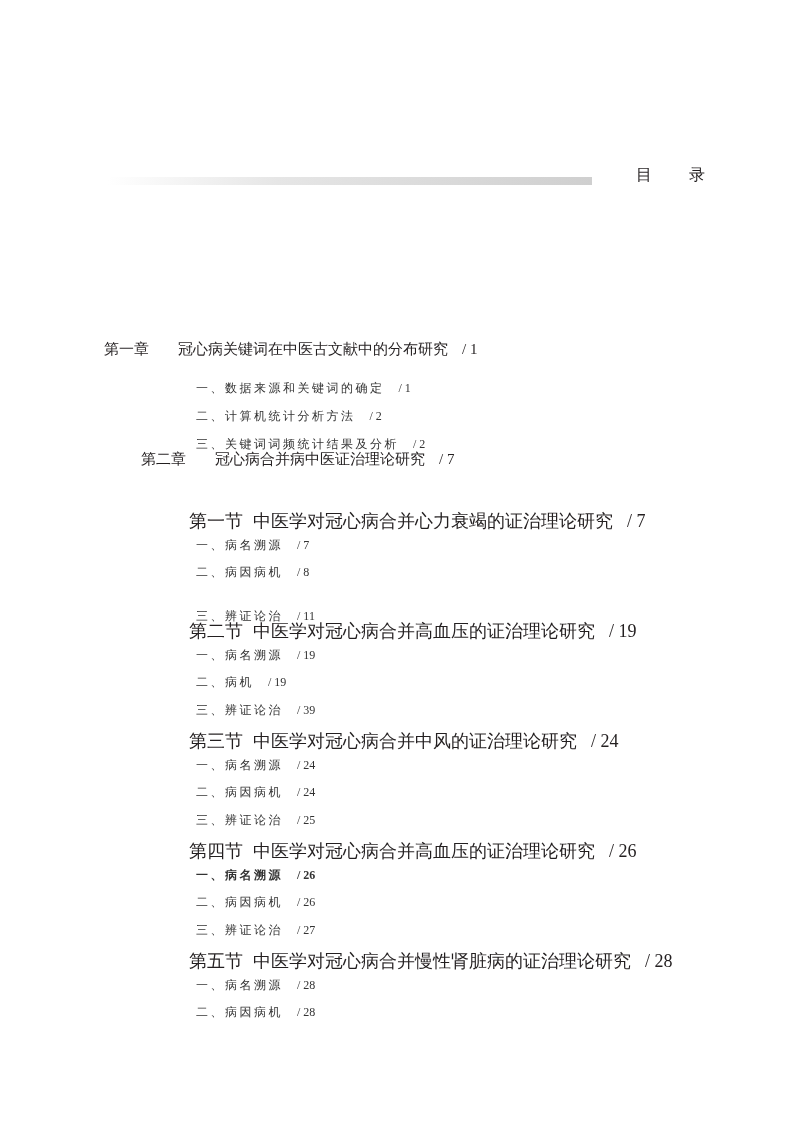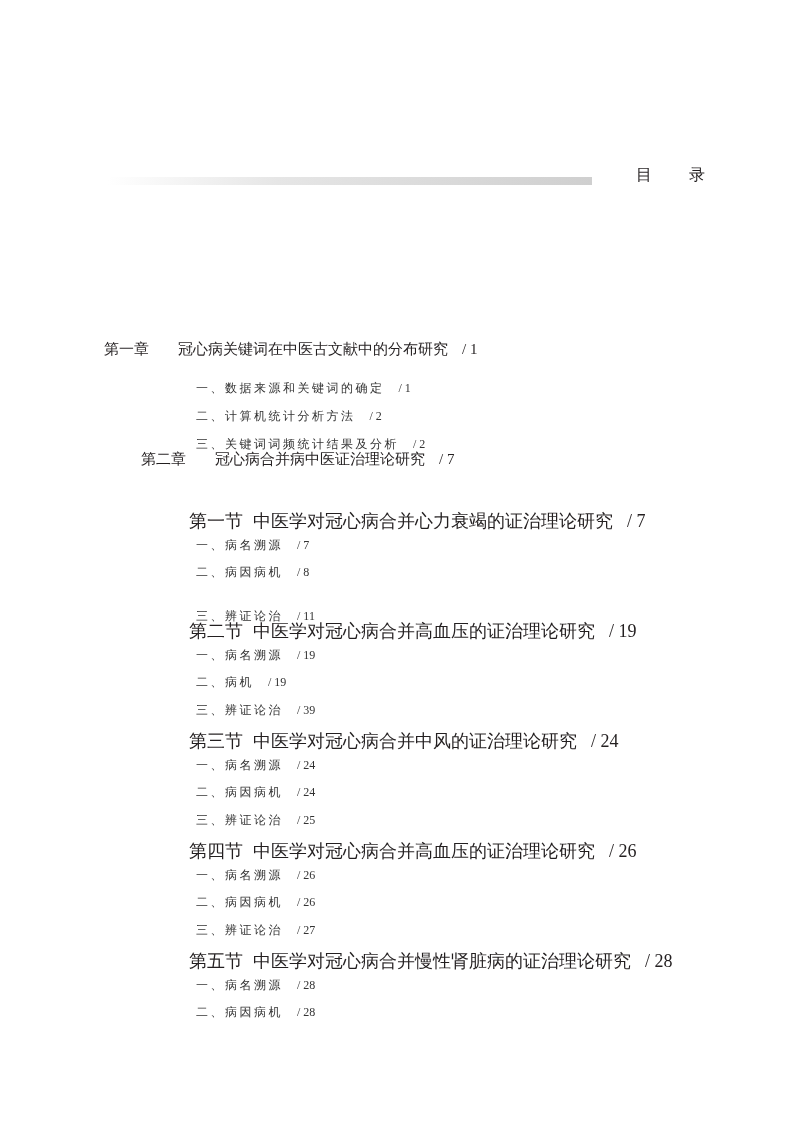--- a/index.html
+++ b/index.html
@@ -33,19 +33,19 @@
     <div class="row item" style="top: 592px; margin-top: 16px;"><span>三、辨证论治</span><span class="pg">/ 11</span></div>
     <div class="row sect" style="top: 619px;"><span class="num">第二节</span><span>中医学对冠心病合并高血压的证治理论研究</span><span class="pg">/ 19</span></div>
     <div class="row item" style="top: 647px;"><span>一、病名溯源</span><span class="pg">/ 19</span></div>
     <div class="row item" style="top: 674px;"><span>二、病机</span><span class="pg">/ 19</span></div>
     <div class="row item" style="top: 702px;"><span>三、辨证论治</span><span class="pg">/ 39</span></div>
     <div class="row sect" style="top: 729px;"><span class="num">第三节</span><span>中医学对冠心病合并中风的证治理论研究</span><span class="pg">/ 24</span></div>
     <div class="row item" style="top: 757px;"><span>一、病名溯源</span><span class="pg">/ 24</span></div>
     <div class="row item" style="top: 784px;"><span>二、病因病机</span><span class="pg">/ 24</span></div>
     <div class="row item" style="top: 812px;"><span>三、辨证论治</span><span class="pg">/ 25</span></div>
     <div class="row sect" style="top: 839px;"><span class="num">第四节</span><span>中医学对冠心病合并高血压的证治理论研究</span><span class="pg">/ 26</span></div>
-    <div class="row item" style="top: 867px;"><span>一、病名溯源</span><span class="pg">/ 26</span></div>
+    <div class="row item" style="top: 867px; font-weight: bold;"><span>一、病名溯源</span><span class="pg">/ 26</span></div>
     <div class="row item" style="top: 894px;"><span>二、病因病机</span><span class="pg">/ 26</span></div>
     <div class="row item" style="top: 922px;"><span>三、辨证论治</span><span class="pg">/ 27</span></div>
     <div class="row sect" style="top: 949px;"><span class="num">第五节</span><span>中医学对冠心病合并慢性肾脏病的证治理论研究</span><span class="pg">/ 28</span></div>
     <div class="row item" style="top: 977px;"><span>一、病名溯源</span><span class="pg">/ 28</span></div>
     <div class="row item" style="top: 1004px;"><span>二、病因病机</span><span class="pg">/ 28</span></div>
   </div>
 
 </body></html>

